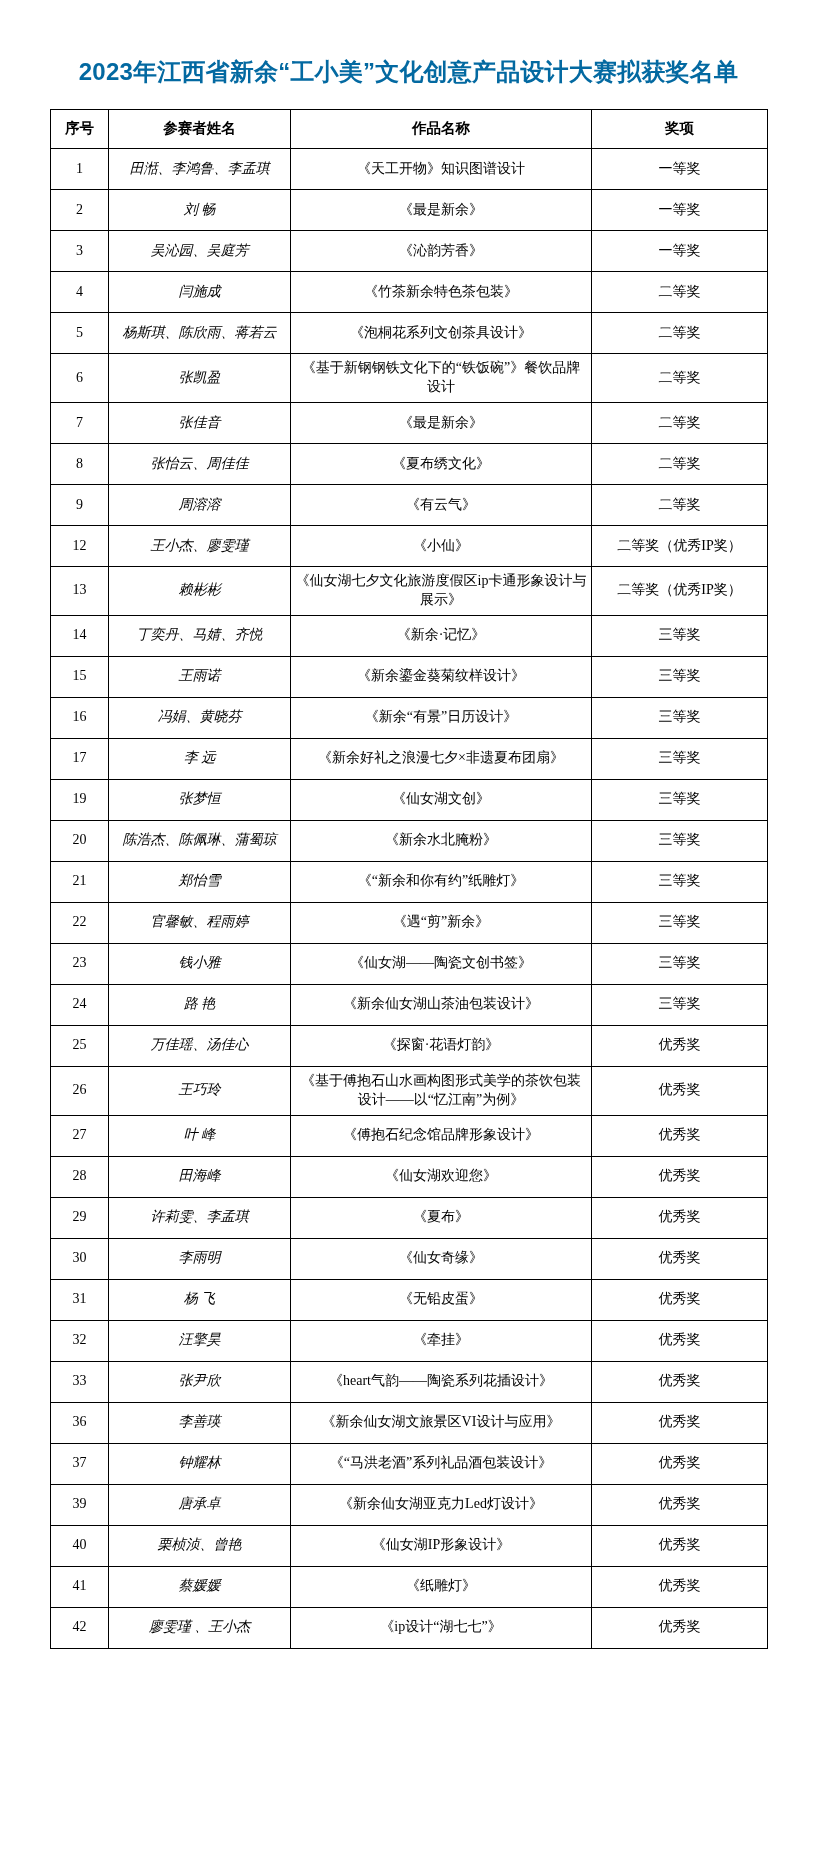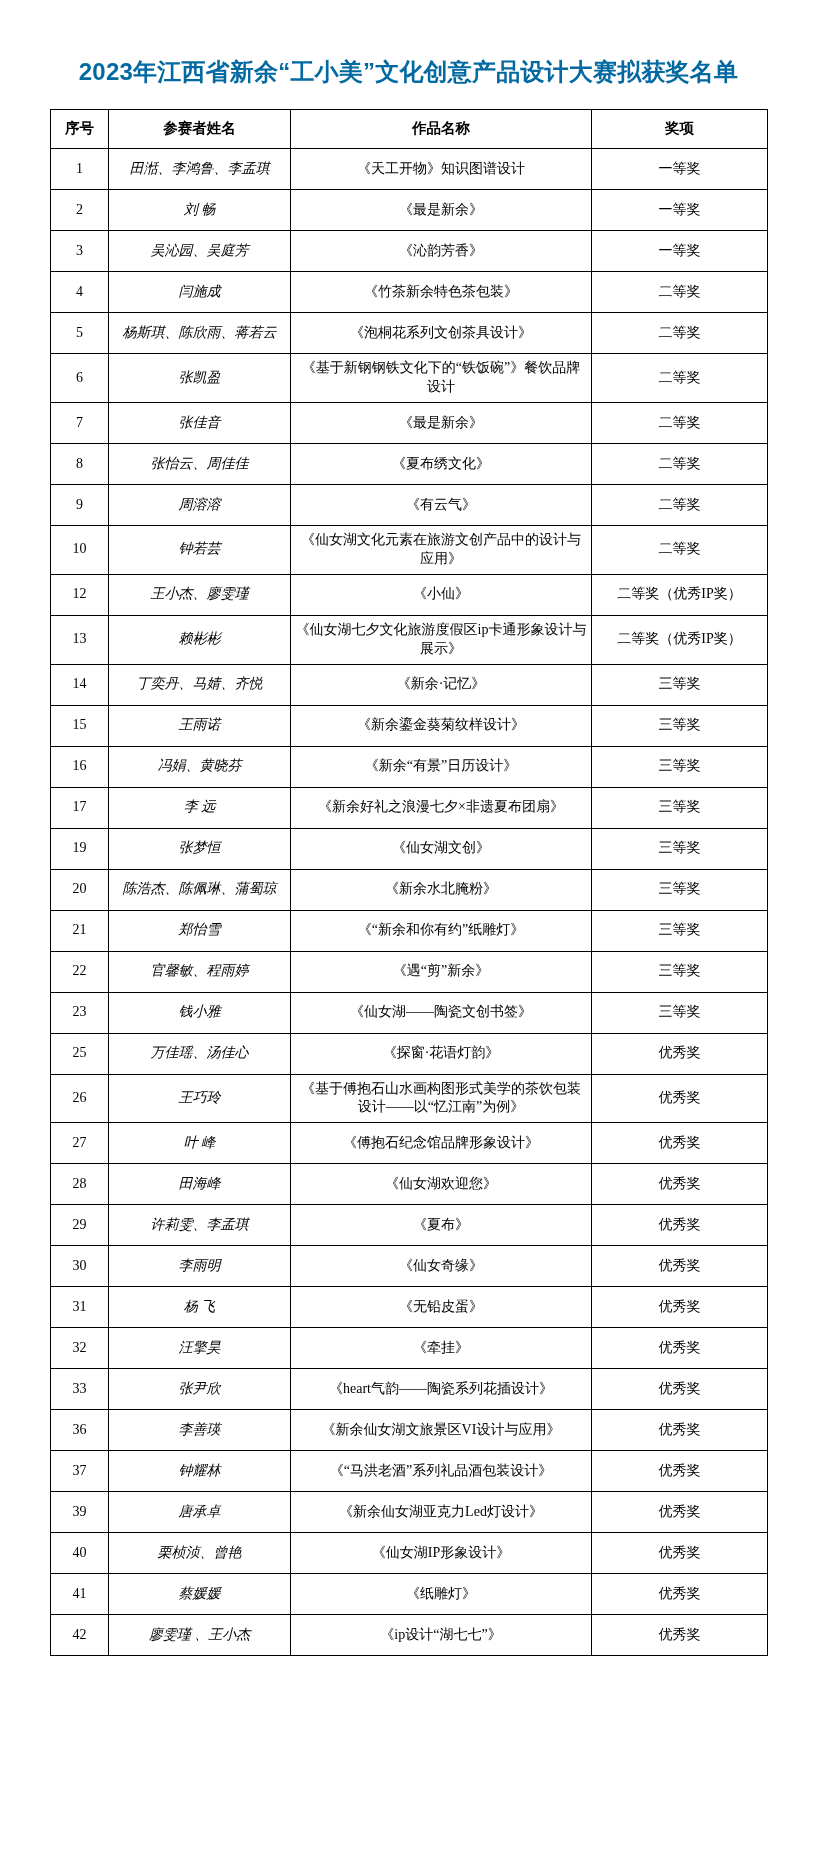--- a/index.html
+++ b/index.html
@@ -134,26 +134,20 @@
           <td class="work">《夏布绣文化》</td>
           <td class="award">二等奖</td>
         </tr>
         <tr>
           <td class="seq">9</td>
           <td class="name">周溶溶</td>
           <td class="work">《有云气》</td>
           <td class="award">二等奖</td>
         </tr>
         <tr>
-          <td class="seq">10</td>
-          <td class="name">钟若芸</td>
-          <td class="work">《仙女湖文化元素在旅游文创产品中的设计与应用》</td>
-          <td class="award">二等奖</td>
-        </tr>
-        <tr>
           <td class="seq">12</td>
           <td class="name">王小杰、廖雯瑾</td>
           <td class="work">《小仙》</td>
           <td class="award">二等奖（优秀IP奖）</td>
         </tr>
         <tr>
           <td class="seq">13</td>
           <td class="name">赖彬彬</td>
           <td class="work">《仙女湖七夕文化旅游度假区ip卡通形象设计与展示》</td>
           <td class="award">二等奖（优秀IP奖）</td>
@@ -206,20 +200,26 @@
           <td class="work">《遇“剪”新余》</td>
           <td class="award">三等奖</td>
         </tr>
         <tr>
           <td class="seq">23</td>
           <td class="name">钱小雅</td>
           <td class="work">《仙女湖——陶瓷文创书签》</td>
           <td class="award">三等奖</td>
         </tr>
         <tr>
+          <td class="seq">24</td>
+          <td class="name">路 艳</td>
+          <td class="work">《新余仙女湖山茶油包装设计》</td>
+          <td class="award">三等奖</td>
+        </tr>
+        <tr>
           <td class="seq">25</td>
           <td class="name">万佳瑶、汤佳心</td>
           <td class="work">《探窗·花语灯韵》</td>
           <td class="award">优秀奖</td>
         </tr>
         <tr>
           <td class="seq">26</td>
           <td class="name">王巧玲</td>
           <td class="work">《基于傅抱石山水画构图形式美学的茶饮包装设计——以“忆江南”为例》</td>
           <td class="award">优秀奖</td>

